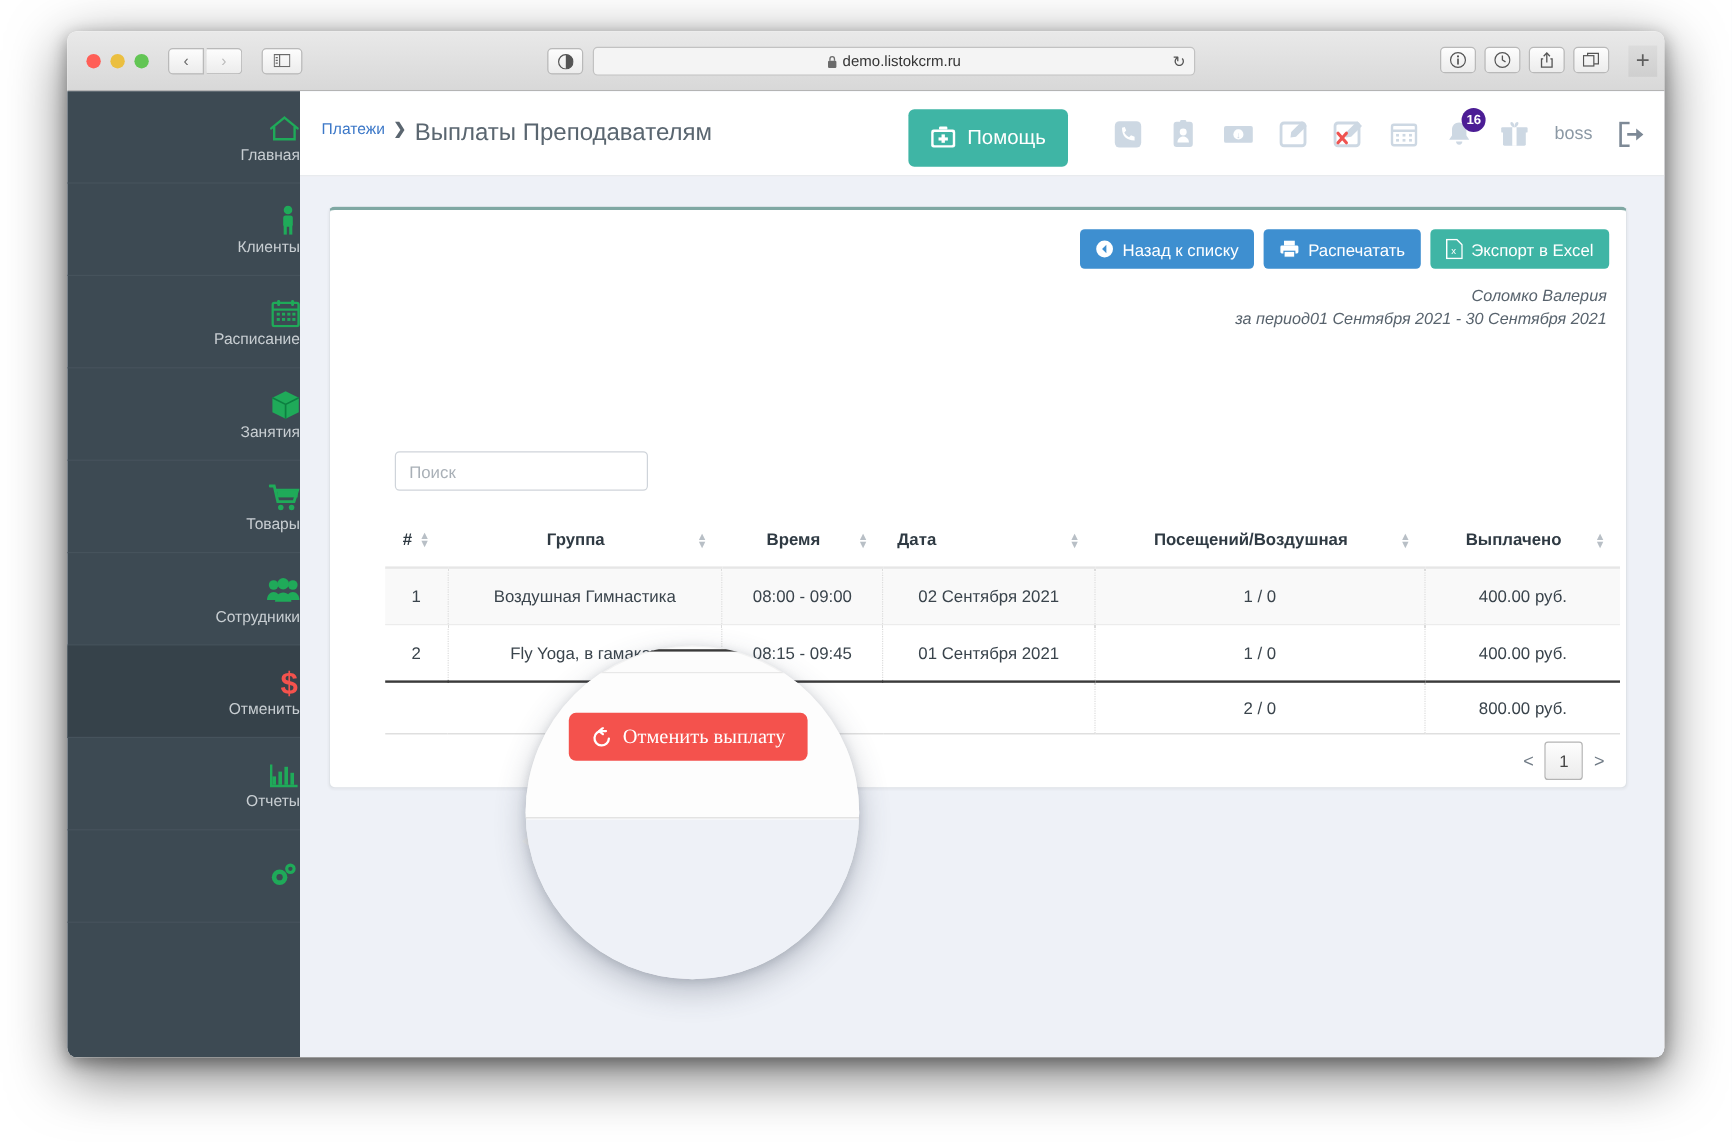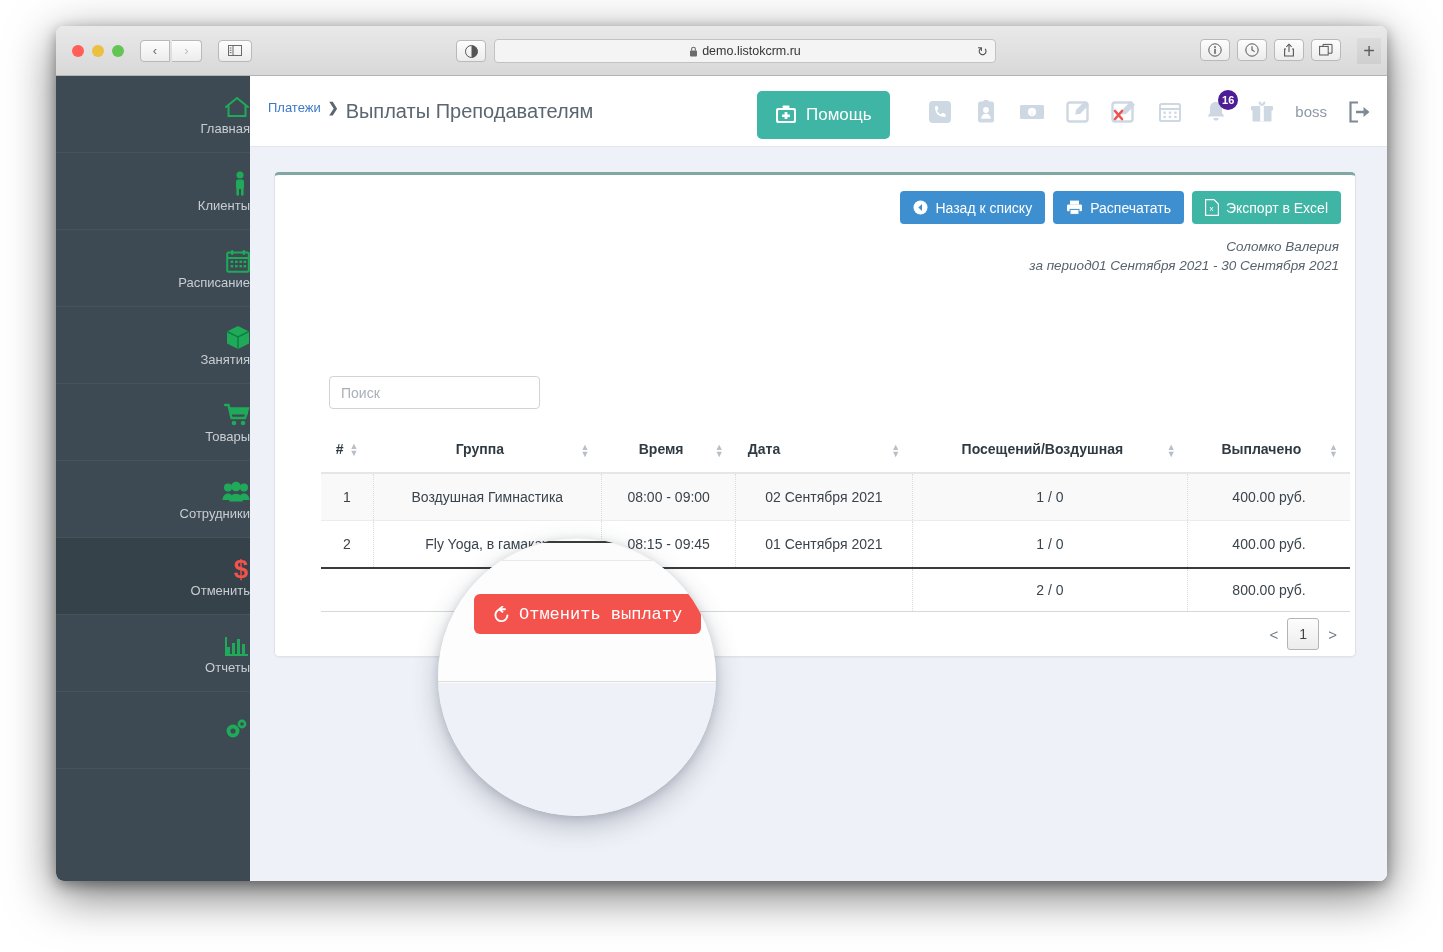--- a/index.html
+++ b/index.html
@@ -295,21 +295,21 @@
     position: absolute; left: -40px; top: 145px;
     width: 360px; height: 140px;
     background: #eef1f7;
   }
   #cancel-payment-button {
     position: absolute; left: 36px; top: 56px;
     height: 40px; padding: 0 19px;
     background: #f4524d; border: none; border-radius: 6px;
     color: #fff; font-size: 17px;
     display: flex; align-items: center; gap: 9px;
-    font-family: Liberation Mono, monospace;
+    font-family: Liberation Serif, serif;
   }
   #mg-tail {
     position: absolute; left: 185px; top: 616px;
     width: 0; height: 0;
     border-top: 9px solid transparent;
     border-bottom: 9px solid transparent;
     border-right: 12px solid #f3f3f3;
     z-index: 29;
   }
 </style>

